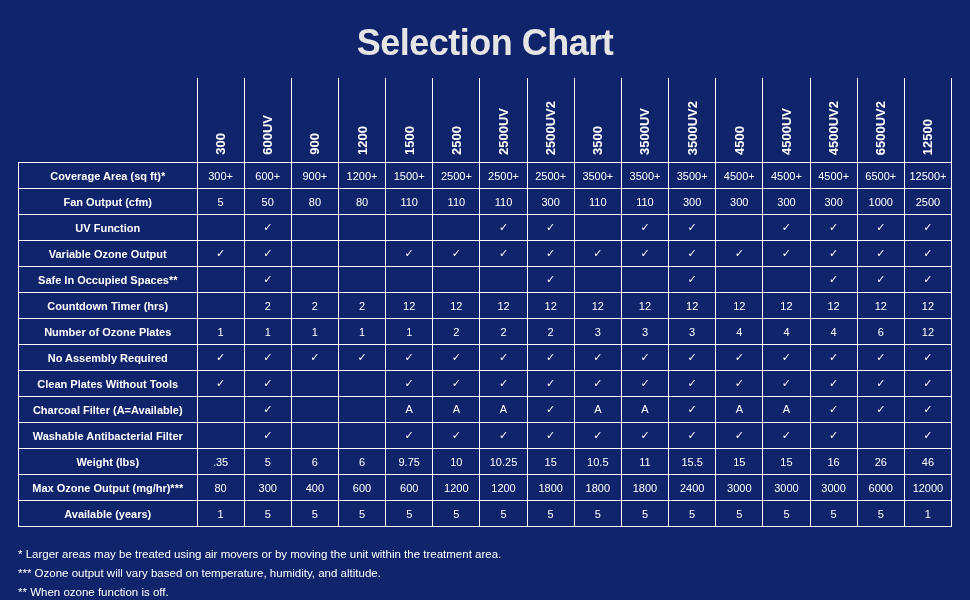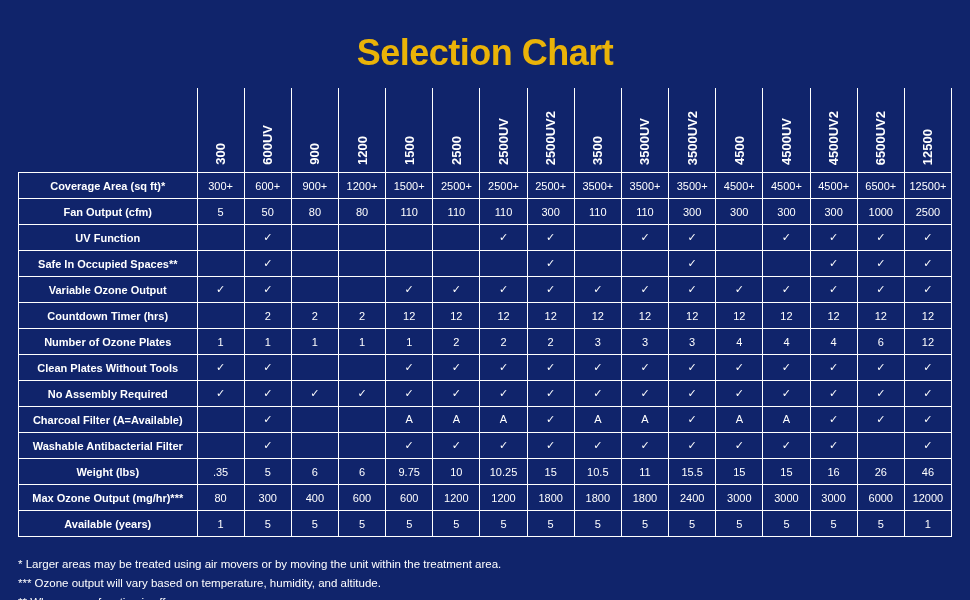--- a/index.html
+++ b/index.html
@@ -19,23 +19,23 @@
     width: 970px;
     height: 600px;
     box-sizing: border-box;
     padding: 0 18px;
   }
   .title {
     text-align: center;
     font-size: 36px;
     font-weight: bold;
     letter-spacing: -0.5px;
-    padding-top: 32px;
+    padding-top: 22px;
     padding-bottom: 14px;
-    color: #eab308;
+    color: #e5e5e5;
   }
   table.chart {
     border-collapse: collapse;
     width: 934px;
     margin: 0 auto;
     table-layout: fixed;
   }
   table.chart td, table.chart th {
     border: 1px solid #ffffff;
     padding: 0;
@@ -176,54 +176,54 @@
         <td class="val check">✓</td>
         <td class="val check">✓</td>
         <td class="val check"></td>
         <td class="val check">✓</td>
         <td class="val check">✓</td>
         <td class="val check">✓</td>
         <td class="val check">✓</td>
       </tr>
 
       <tr>
+        <td class="rowlabel">Variable Ozone Output</td>
+        <td class="val check">✓</td>
+        <td class="val check">✓</td>
+        <td class="val check"></td>
+        <td class="val check"></td>
+        <td class="val check">✓</td>
+        <td class="val check">✓</td>
+        <td class="val check">✓</td>
+        <td class="val check">✓</td>
+        <td class="val check">✓</td>
+        <td class="val check">✓</td>
+        <td class="val check">✓</td>
+        <td class="val check">✓</td>
+        <td class="val check">✓</td>
+        <td class="val check">✓</td>
+        <td class="val check">✓</td>
+        <td class="val check">✓</td>
+      </tr>
+
+      <tr>
         <td class="rowlabel">Safe In Occupied Spaces**</td>
         <td class="val check"></td>
         <td class="val check">✓</td>
         <td class="val check"></td>
         <td class="val check"></td>
         <td class="val check"></td>
         <td class="val check"></td>
         <td class="val check"></td>
         <td class="val check">✓</td>
         <td class="val check"></td>
         <td class="val check"></td>
         <td class="val check">✓</td>
         <td class="val check"></td>
         <td class="val check"></td>
-        <td class="val check">✓</td>
-        <td class="val check">✓</td>
-        <td class="val check">✓</td>
-      </tr>
-
-      <tr>
-        <td class="rowlabel">Variable Ozone Output</td>
-        <td class="val check">✓</td>
-        <td class="val check">✓</td>
-        <td class="val check"></td>
-        <td class="val check"></td>
-        <td class="val check">✓</td>
-        <td class="val check">✓</td>
-        <td class="val check">✓</td>
-        <td class="val check">✓</td>
-        <td class="val check">✓</td>
-        <td class="val check">✓</td>
-        <td class="val check">✓</td>
-        <td class="val check">✓</td>
-        <td class="val check">✓</td>
         <td class="val check">✓</td>
         <td class="val check">✓</td>
         <td class="val check">✓</td>
       </tr>
 
       <tr>
         <td class="rowlabel">Countdown Timer (hrs)</td>
         <td class="val"></td>
         <td class="val">2</td>
         <td class="val">2</td>
@@ -256,45 +256,45 @@
         <td class="val">3</td>
         <td class="val">3</td>
         <td class="val">4</td>
         <td class="val">4</td>
         <td class="val">4</td>
         <td class="val">6</td>
         <td class="val">12</td>
       </tr>
 
       <tr>
+        <td class="rowlabel">No Assembly Required</td>
+        <td class="val check">✓</td>
+        <td class="val check">✓</td>
+        <td class="val check">✓</td>
+        <td class="val check">✓</td>
+        <td class="val check">✓</td>
+        <td class="val check">✓</td>
+        <td class="val check">✓</td>
+        <td class="val check">✓</td>
+        <td class="val check">✓</td>
+        <td class="val check">✓</td>
+        <td class="val check">✓</td>
+        <td class="val check">✓</td>
+        <td class="val check">✓</td>
+        <td class="val check">✓</td>
+        <td class="val check">✓</td>
+        <td class="val check">✓</td>
+      </tr>
+
+      <tr>
         <td class="rowlabel">Clean Plates Without Tools</td>
         <td class="val check">✓</td>
         <td class="val check">✓</td>
         <td class="val check"></td>
         <td class="val check"></td>
-        <td class="val check">✓</td>
-        <td class="val check">✓</td>
-        <td class="val check">✓</td>
-        <td class="val check">✓</td>
-        <td class="val check">✓</td>
-        <td class="val check">✓</td>
-        <td class="val check">✓</td>
-        <td class="val check">✓</td>
-        <td class="val check">✓</td>
-        <td class="val check">✓</td>
-        <td class="val check">✓</td>
-        <td class="val check">✓</td>
-      </tr>
-
-      <tr>
-        <td class="rowlabel">No Assembly Required</td>
-        <td class="val check">✓</td>
-        <td class="val check">✓</td>
-        <td class="val check">✓</td>
-        <td class="val check">✓</td>
         <td class="val check">✓</td>
         <td class="val check">✓</td>
         <td class="val check">✓</td>
         <td class="val check">✓</td>
         <td class="val check">✓</td>
         <td class="val check">✓</td>
         <td class="val check">✓</td>
         <td class="val check">✓</td>
         <td class="val check">✓</td>
         <td class="val check">✓</td>

